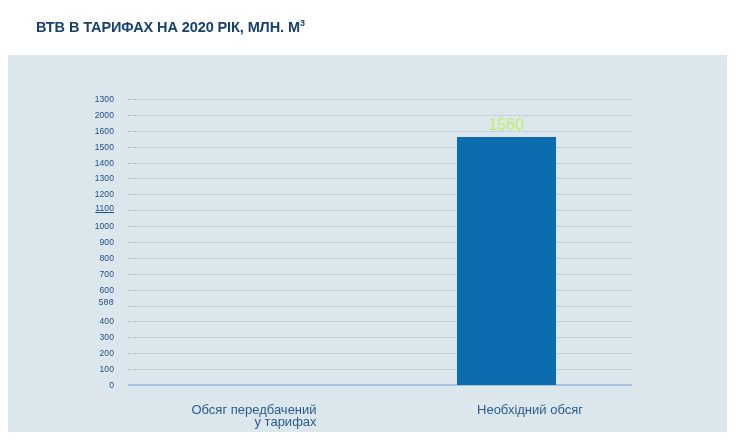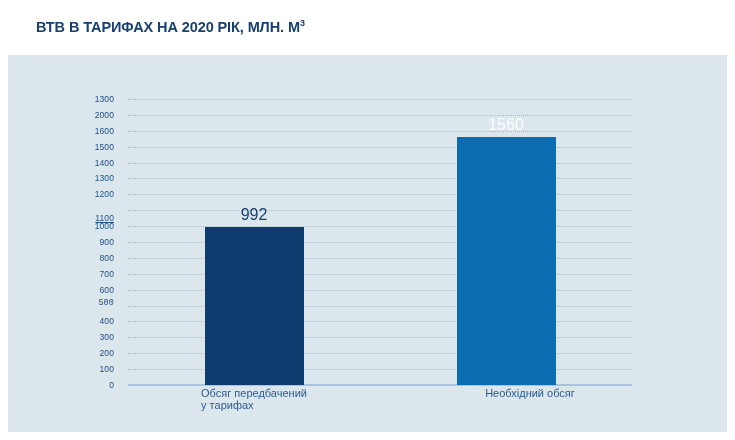--- a/index.html
+++ b/index.html
@@ -110,24 +110,24 @@
   }
   .x-labels {
     position: absolute;
     left: 120px;
     top: 333px;
     width: 504px;
     height: 40px;
   }
   .x-label {
     position: absolute;
-    top: 0;
+    top: 16px;
     transform: translateX(-50%);
-    text-align: left;
-    font-size: 11px;
+    text-align: right;
+    font-size: 13px;
     line-height: 11.5px;
     color: #2a5d8f;
     white-space: nowrap;
   }
 </style>
 </head>
 <body>
 
 <div id="page">
 
@@ -138,21 +138,21 @@
   <div class="chart-panel">
 
     <div class="y-labels">
         <div class="y-label" style="top: 0px; color: rgb(29, 79, 130);">1300</div>
         <div class="y-label" style="top: 15.8889px; color: rgb(29, 79, 130);">2000</div>
         <div class="y-label" style="top: 31.7778px; color: rgb(29, 79, 130);">1600</div>
         <div class="y-label" style="top: 47.6667px; color: rgb(29, 79, 130);">1500</div>
         <div class="y-label" style="top: 63.5556px; color: rgb(29, 79, 130);">1400</div>
         <div class="y-label" style="top: 79.4444px; color: rgb(29, 79, 130);">1300</div>
         <div class="y-label" style="top: 95.3333px; color: rgb(29, 79, 130);">1200</div>
-        <div class="y-label" style="top: 119px; color: rgb(29, 79, 130); text-decoration: underline;">1100</div>
+        <div class="y-label" style="top: 109px; color: rgb(29, 79, 130); text-decoration: underline;">1100</div>
         <div class="y-label" style="top: 127.111px; color: rgb(29, 79, 130);">1000</div>
         <div class="y-label" style="top: 143px; color: rgb(29, 79, 130);">900</div>
         <div class="y-label" style="top: 158.889px; color: rgb(29, 79, 130);">800</div>
         <div class="y-label" style="top: 174.778px; color: rgb(29, 79, 130);">700</div>
         <div class="y-label" style="top: 190.667px; color: rgb(29, 79, 130); margin-left: 27px;">600</div>
         <div class="y-label" style="top: 204px; color: rgb(29, 79, 130); font-family: Liberation Mono, monospace;">500</div>
         <div class="y-label" style="top: 222.444px; color: rgb(29, 79, 130);">400</div>
         <div class="y-label" style="top: 238.333px; color: rgb(29, 79, 130);">300</div>
         <div class="y-label" style="top: 254.222px; color: rgb(29, 79, 130);">200</div>
         <div class="y-label" style="top: 270.111px; color: rgb(29, 79, 130);">100</div>
@@ -175,25 +175,22 @@
           <div class="gridline" style="top: 174.778px; border-top-color: rgb(159, 179, 196);"></div>
           <div class="gridline" style="top: 190.667px; border-top-color: rgb(159, 179, 196);"></div>
           <div class="gridline" style="top: 206.556px; border-top-color: rgb(159, 179, 196);"></div>
           <div class="gridline" style="top: 222.444px; border-top-color: rgb(159, 179, 196);"></div>
           <div class="gridline" style="top: 238.333px; border-top-color: rgb(159, 179, 196);"></div>
           <div class="gridline" style="top: 254.222px; border-top-color: rgb(159, 179, 196);"></div>
           <div class="gridline" style="top: 270.111px; border-top-color: rgb(159, 179, 196);"></div>
           <div class="axis-line" style="top: 285px; background: rgb(169, 195, 221);"></div>
         </div>
       <div class="bars">
-          <div class="bar" style="left: 76.5px; width: 99px; height: 157.618px; background: rgb(14, 60, 110);">
-            <div class="bar-value" style="color: rgb(23, 64, 110);">992</div>
-          </div>
           <div class="bar" style="left: 328.5px; width: 99px; height: 247.867px; background: rgb(11, 108, 176);">
-            <div class="bar-value" style="color: #ffffff;">1560</div>
+            <div class="bar-value" style="color: #bef264;">1560</div>
           </div>
         </div>
     </div>
 
     <div class="x-labels">
         <div class="x-label" style="left: 126px; color: rgb(42, 93, 143);">
           <div>Обсяг передбачений</div>
           <div>у тарифах</div>
         </div>
         <div class="x-label" style="left: 378px; color: rgb(42, 93, 143); margin-left: 24px;">

